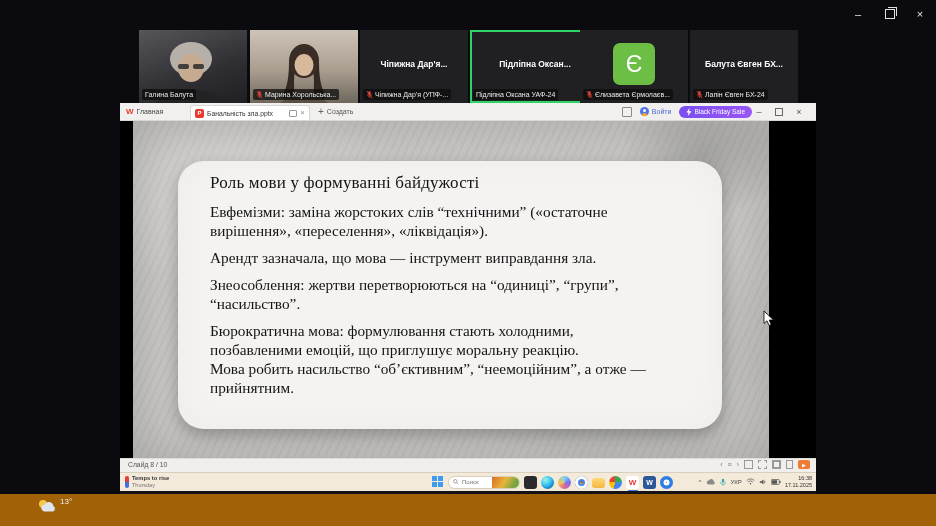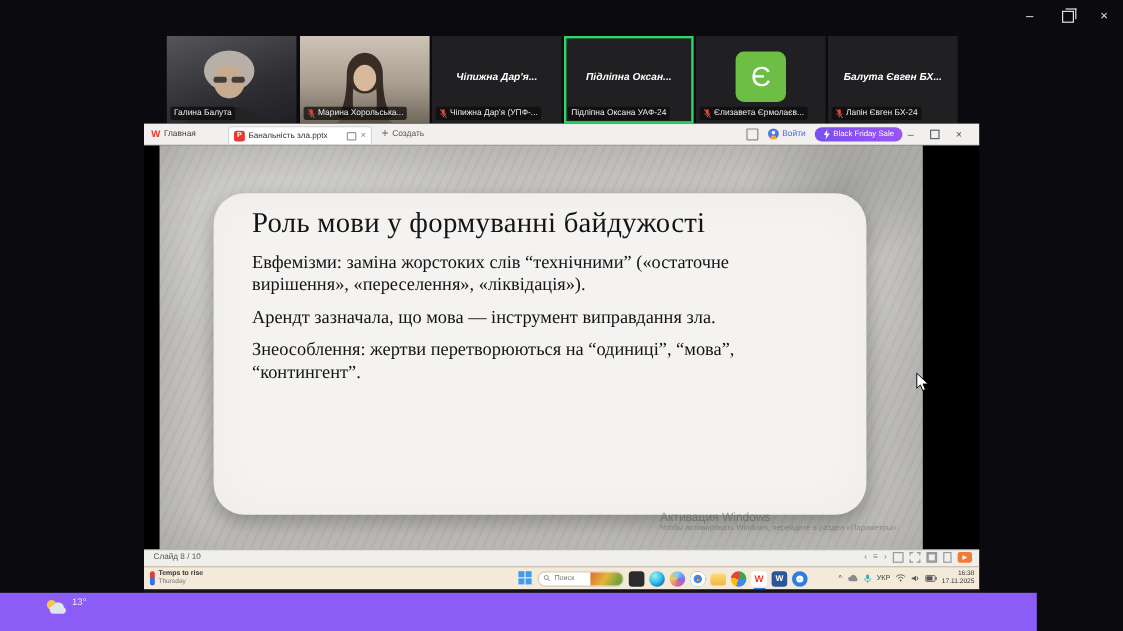--- a/index.html
+++ b/index.html
@@ -8,26 +8,26 @@
   .screen{position:relative;width:936px;height:526px;background:#0b0b0f;}
 
   
   .winctl{position:absolute;top:6px;height:16px;display:flex;align-items:center;justify-content:center;
           color:#e8e8e8;font-size:11px;width:20px;}
   .restore-box{width:8px;height:8px;border:1px solid #e0e0e0;position:relative;background:transparent;}
   .restore-box:before{content:"";position:absolute;left:2px;top:-3px;width:8px;height:8px;border:1px solid #e0e0e0;border-bottom:none;border-left:none;}
 
   
   .tile{position:absolute;top:30px;height:73px;width:108px;background:#202023;overflow:hidden;}
-  .tile.active{outline:2px solid #2ed566;outline-offset:-2px;}
+  .tile.active{outline:2px solid #2ed566;outline-offset:-2px;padding-left:22px;}
   .tile .badge{position:absolute;left:3px;bottom:3px;display:flex;align-items:center;gap:2px;
                background:rgba(12,12,12,.74);color:#ececec;font-size:7px;line-height:11px;height:11px;
                padding:0 3px;border-radius:2px;white-space:nowrap;max-width:102px;overflow:hidden;}
   .tile .center-name{position:absolute;left:0;right:0;top:29px;text-align:center;color:#fff;
-                     font-weight:bold;font-size:8.5px;font-style:italic;}
+                     font-weight:bold;font-size:8.5px;}
   .avatar-sq{position:absolute;left:33px;top:13px;width:42px;height:42px;border-radius:7px;
              background:#6cbe45;color:#fff;font-size:23px;text-align:center;line-height:42px;}
 
   
   .wps{position:absolute;left:120px;top:103px;width:696px;height:388px;background:#000;}
   .wps-titlebar{position:absolute;left:0;top:0;width:696px;height:17px;background:#f2f0ee;border-bottom:1px solid #dad8d6;}
   .home-tab{position:absolute;left:6px;top:0;height:17px;display:flex;align-items:center;gap:3px;font-size:7px;color:#444;}
   .wps-logo{color:#e8392c;font-weight:bold;font-size:8px;}
   .doc-tab{position:absolute;left:70px;top:2px;width:120px;height:15px;background:#fff;border:1px solid #d9d7d5;border-bottom:none;
            border-radius:3px 3px 0 0;display:flex;align-items:center;gap:3px;padding:0 4px;box-sizing:border-box;}
@@ -56,21 +56,21 @@
          background-image:
            radial-gradient(ellipse 260px 160px at 18% 22%, rgba(255,255,255,.30), transparent 65%),
            radial-gradient(ellipse 300px 220px at 78% 70%, rgba(110,110,106,.22), transparent 60%),
            radial-gradient(ellipse 120px 90px at 90% 10%, rgba(90,90,88,.30), transparent 70%),
            repeating-linear-gradient(115deg, rgba(0,0,0,.035) 0 2px, transparent 2px 7px);
          box-shadow:inset 0 0 60px rgba(0,0,0,.18);}
   .card{position:absolute;left:45px;top:40px;width:544px;height:268px;border-radius:26px;
         background:#f4f3f1;box-shadow:0 6px 16px rgba(0,0,0,.28), inset 0 0 40px rgba(0,0,0,.03);
         box-sizing:border-box;padding:10px 54px 0 32px;
         font-family:"Liberation Serif","DejaVu Serif",serif;color:#141414;}
-  .card h1{margin:2px 0 10px 0;font-size:24px;font-weight:400;letter-spacing:.2px;}
+  .card h1{margin:2px 0 10px 0;font-size:17px;font-weight:400;letter-spacing:.2px;}
   .card p{margin:0 0 8px 0;font-size:15.3px;line-height:1.24;white-space:pre-wrap;}
   .watermark{position:absolute;right:20px;bottom:14px;color:rgba(75,75,75,.5);}
   .wm1{font-size:10px;}
   .wm2{font-size:6.5px;color:rgba(75,75,75,.42);}
 
   
   .statusbar{position:absolute;left:0;top:355px;width:696px;height:13px;background:#f1efec;border-top:1px solid #ddd;
              font-size:6.8px;color:#555;}
   .status-left{position:absolute;left:8px;top:2px;}
   .status-icons{position:absolute;right:6px;top:1px;display:flex;align-items:center;gap:5px;color:#777;font-size:7px;}
@@ -92,21 +92,21 @@
   .itb-search span{font-size:6px;color:#777;flex:1;}
   .itb-blob{width:15px;height:13px;background:linear-gradient(120deg,#d96a2b,#e8b43a 45%,#76a53f 80%);flex:none;}
   .mini{width:13px;height:13px;border-radius:3px;flex:none;position:relative;}
   .mini .ul{position:absolute;left:1.5px;bottom:-2.5px;width:10px;height:1.5px;background:#3b78e7;border-radius:1px;}
   .itb-tray{position:absolute;right:4px;top:2px;display:flex;gap:4px;align-items:center;color:#444;}
   .itb-clock{font-size:5.5px;line-height:6.5px;text-align:right;color:#333;}
 
   .screen-edge{position:absolute;left:120px;top:491px;width:696px;height:3px;background:#141418;}
 
   
-  .taskbar{position:absolute;left:0;top:494px;width:864px;height:32px;background:#8b5cf6;}
+  .taskbar{position:absolute;left:0;top:494px;width:936px;height:32px;background:#a16207;}
   .weather{position:absolute;left:36px;top:3px;display:flex;align-items:flex-start;gap:2px;color:#fff;}
   .temp{font-size:8px;color:#eee;}
   .circle{border-radius:50%;}
   .cursor{position:absolute;left:763px;top:310px;}
 </style>
 </head>
 <body>
 
 <div class="screen">
 
@@ -229,25 +229,24 @@
           <span class="wps-restore"></span>
         </div>
       <div class="wps-ctl" style="right:8px;">×</div>
     </div>
 
     <div class="slide">
       <div class="card">
         <h1>Роль мови у формуванні байдужості</h1>
         <p>Евфемізми: заміна жорстоких слів “технічними” («остаточне вирішення», «переселення», «ліквідація»).</p>
         <p>Арендт зазначала, що мова — інструмент виправдання зла.</p>
-        <p>Знеособлення: жертви перетворюються на “одиниці”, “мова”, “контингент”.</p>
-      </div>
-      <div class="watermark">
-        <div class="wm1">Активация Windows</div>
-        <div class="wm2">Чтобы активировать Windows, перейдите в раздел «Параметры».</div>
+        <p>Знеособлення: жертви перетворюються на “одиниці”, “групи”, “насильство”.</p>
+        <p>Бюрократична мова: формулювання стають холодними,
+позбавленими емоцій, що приглушує моральну реакцію.
+Мова робить насильство “об’єктивним”, “неемоційним”, а отже — прийнятним.</p>
       </div>
     </div>
 
     <div class="statusbar">
       <span class="status-left">Слайд 8 / 10</span>
       <span class="status-icons">
         <span>‹</span>
         <span>≡</span>
         <span>›</span>
         <span class="view-box"></span>

